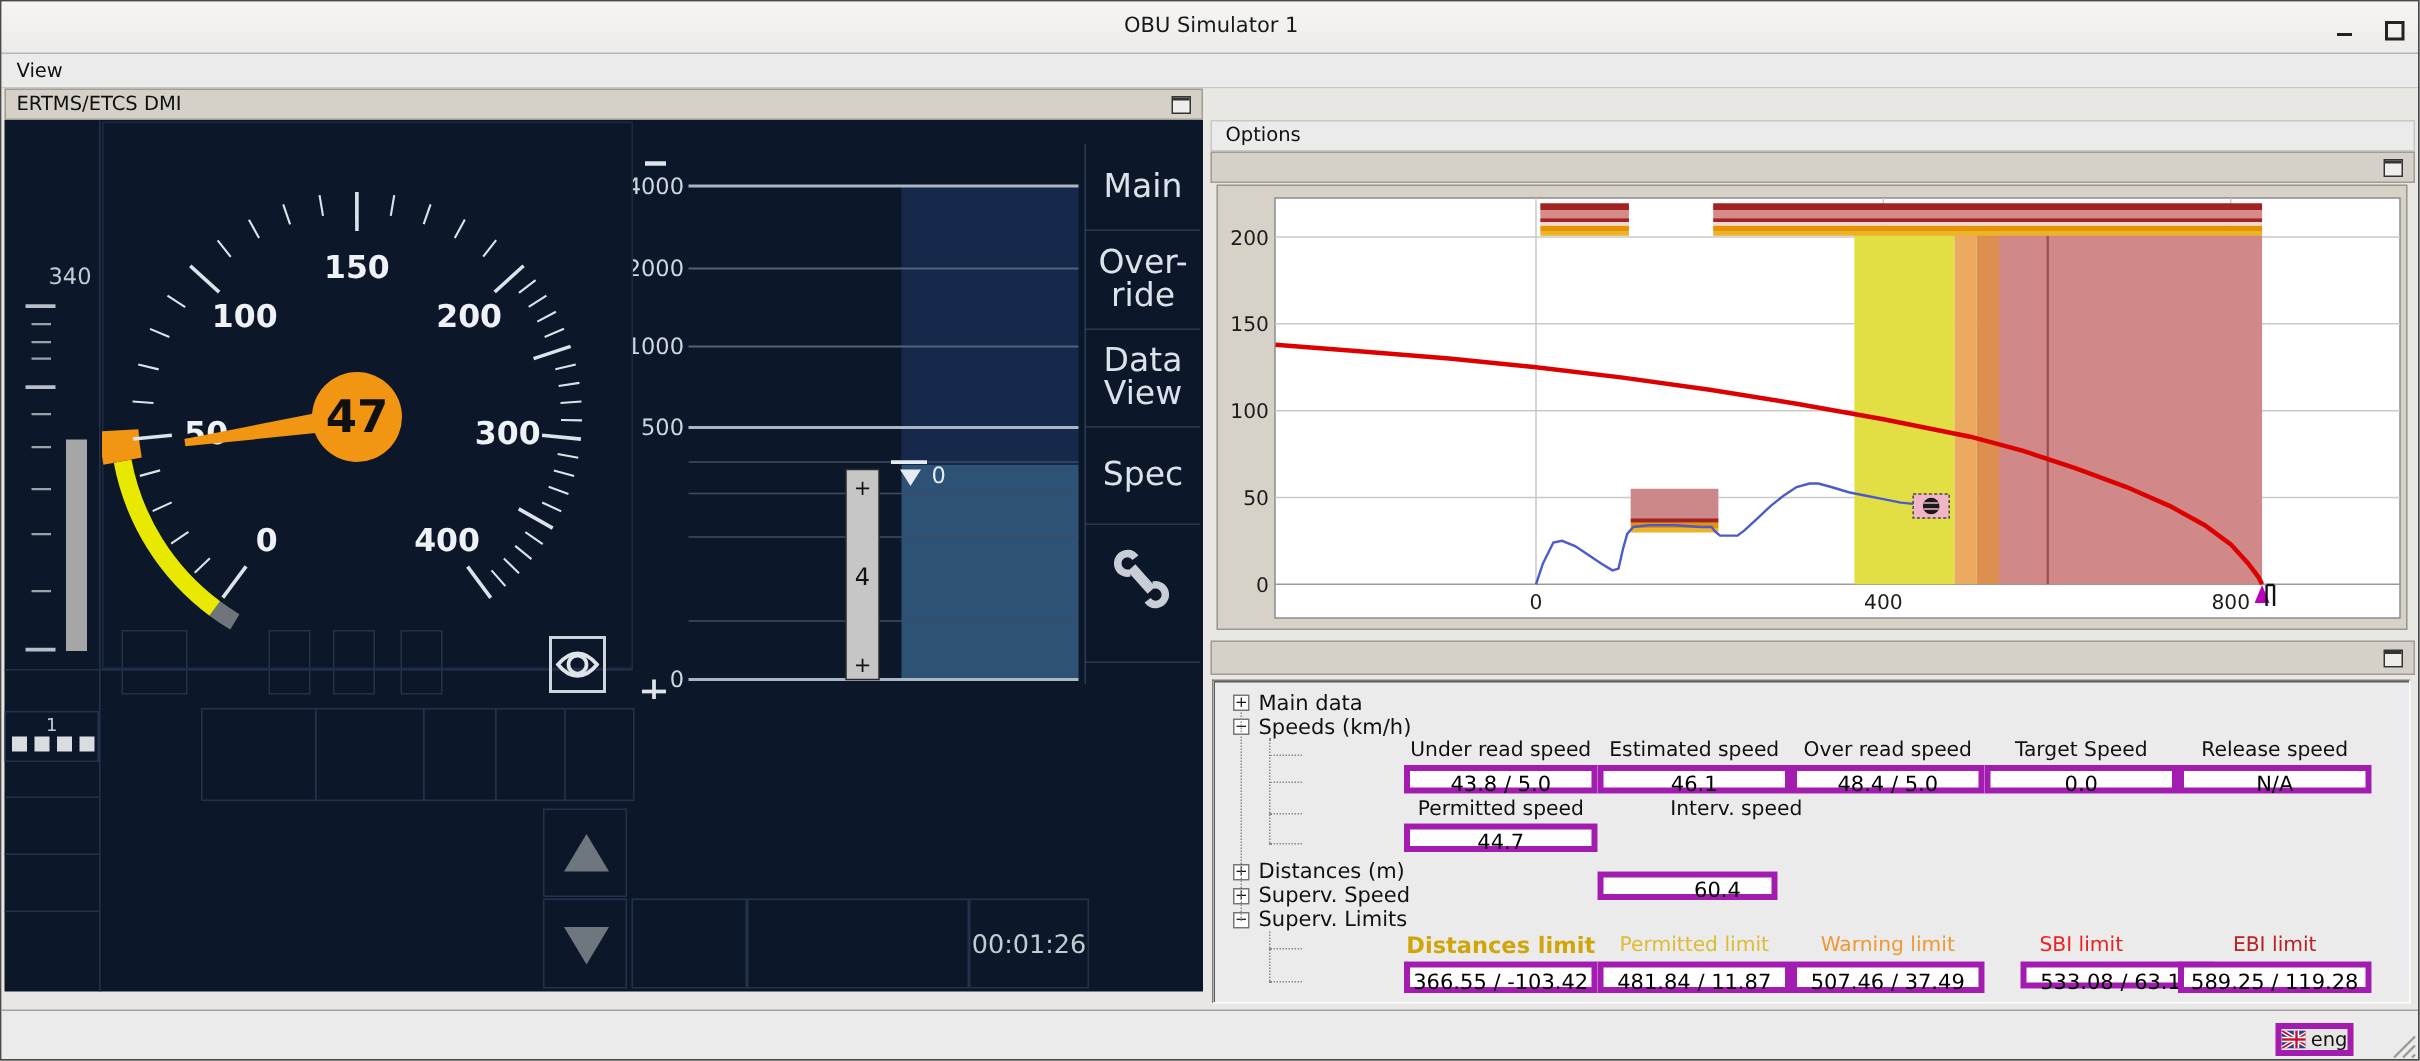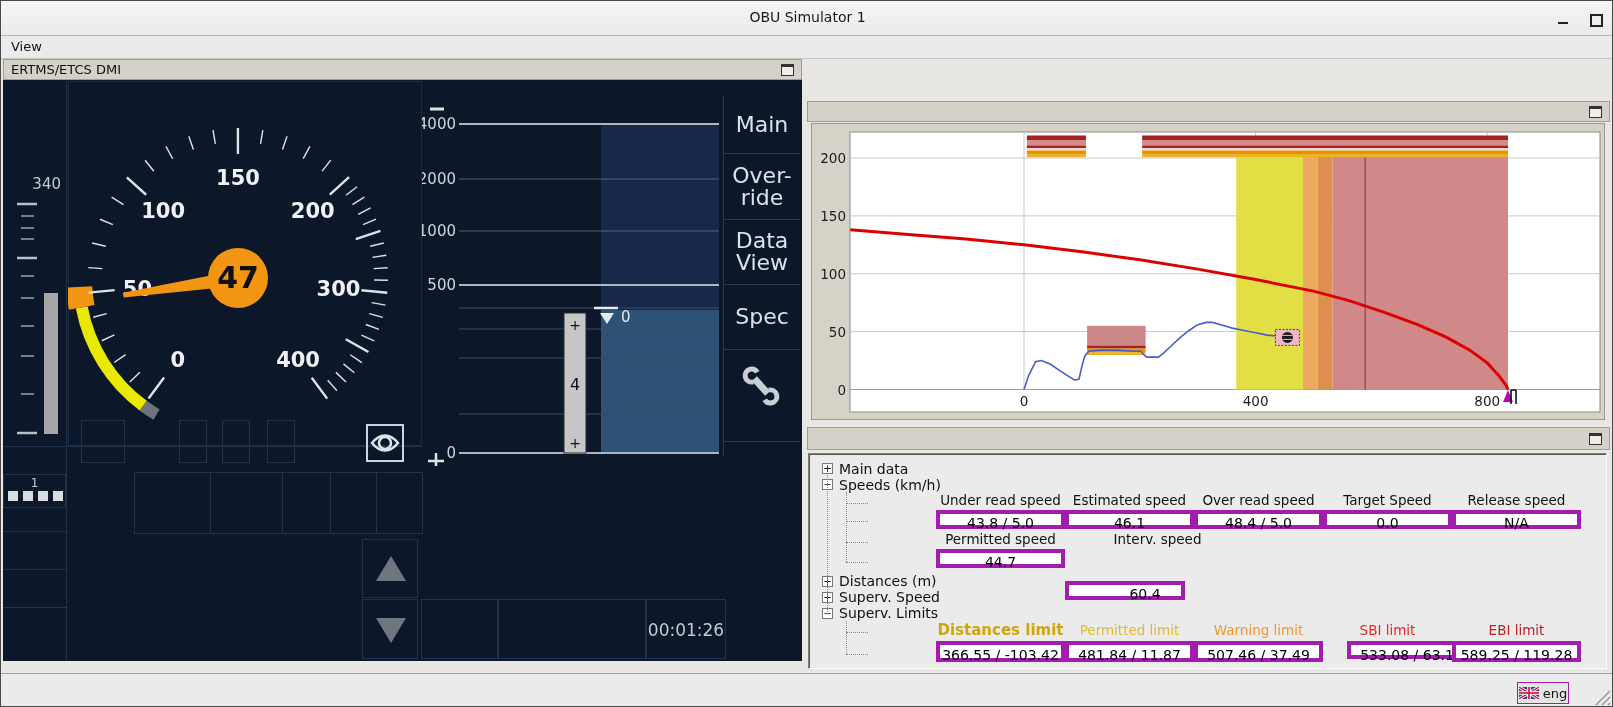--- a/index.html
+++ b/index.html
@@ -38,21 +38,21 @@
   .tree-item{font-size:14px;color:#111;height:16px;}
   .expander{width:11px;height:11px;border:1px solid #777;background:#fff;font-size:10px;line-height:9px;text-align:center;color:#111;}
   .expander.plus::before{content:"+";}
   .expander.minus::before{content:"\2212";}
   .dotted-v{border-left:1px dotted #8a8a8a;width:1px;}
   .dotted-h{border-top:1px dotted #8a8a8a;height:1px;}
   .th{font-size:13.5px;color:#111;text-align:center;height:17px;}
   .td{font-size:14px;color:#000;text-align:center;background:#fff;border:4px solid #a21caf;height:19px;line-height:18px;}
   .lim-head{font-size:13.5px;text-align:center;height:18px;}
   .lim-head.bold{font-weight:bold;font-size:15px;}
-  .eng-btn{left:1516px;top:681px;width:52px;height:22px;border:1px solid #a21caf;background:#e6e5e3;font-size:13px;color:#111;display:flex;align-items:center;justify-content:center;gap:4px;cursor:default;}
+  .eng-btn{left:1516px;top:681px;width:52px;height:22px;border:4px solid #a21caf;background:#e6e5e3;font-size:13px;color:#111;display:flex;align-items:center;justify-content:center;gap:4px;cursor:default;}
 </style>
 </head>
 <body>
 
 <div class="window">
 
   <div class="abs titlebar"></div>
   <div class="abs title-text">OBU Simulator 1</div>
   <div class="abs win-btn" style="left:1550px;">
       <div class="glyph-min"></div>
@@ -240,20 +240,23 @@
   <div class="abs" style="left:738px;top:363px;width:44px;height:44px;">
     <svg width="44" height="44">
       <g stroke="#c9ced6" fill="none" transform="rotate(-42 22 22)">
         <line x1="22" y1="12" x2="22" y2="32" stroke-width="7"></line>
         <circle cx="22" cy="8" r="6.5" stroke-width="5" stroke-dasharray="28 13" transform="rotate(118 22 8)"></circle>
         <circle cx="22" cy="36" r="6.5" stroke-width="5" stroke-dasharray="28 13" transform="rotate(-62 22 36)"></circle>
       </g>
     </svg>
   </div>
 
+  <div class="abs" style="left:806px;top:79px;width:803px;height:21px;background:#ebebeb;border:1px solid #c8c8c8;">
+    <span style="position:absolute;left:9px;top:2px;font-size:13px;color:#111;">Options</span>
+  </div>
   <div class="abs dock-title" style="left:806px;top:100px;width:803px;height:21px;">
     <span class="float-icon"></span>
   </div>
 
   <div class="abs chart-widget">
     <svg id="chart-svg" width="792" height="295">
         <rect x="38" y="8" width="750" height="280" fill="#ffffff" stroke="#8c8c8c"></rect>
         <line x1="212" y1="8" x2="212" y2="265.5" stroke="#c9c9c9"></line>
         <line x1="443.6" y1="8" x2="443.6" y2="265.5" stroke="#c9c9c9"></line>
         <line x1="675.2" y1="8" x2="675.2" y2="265.5" stroke="#c9c9c9"></line>

